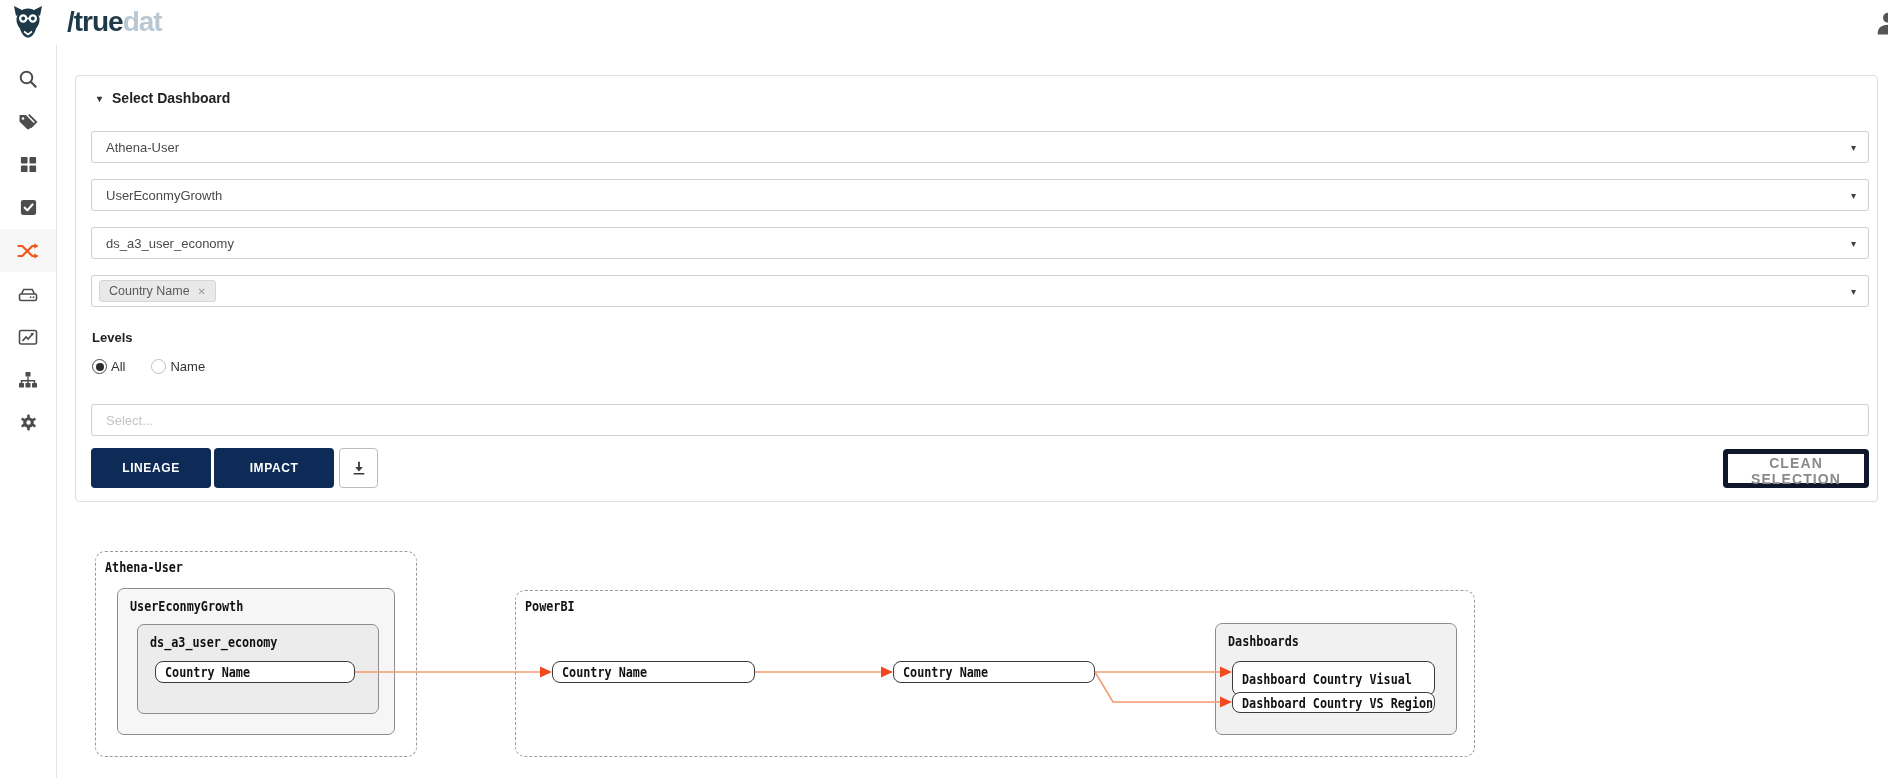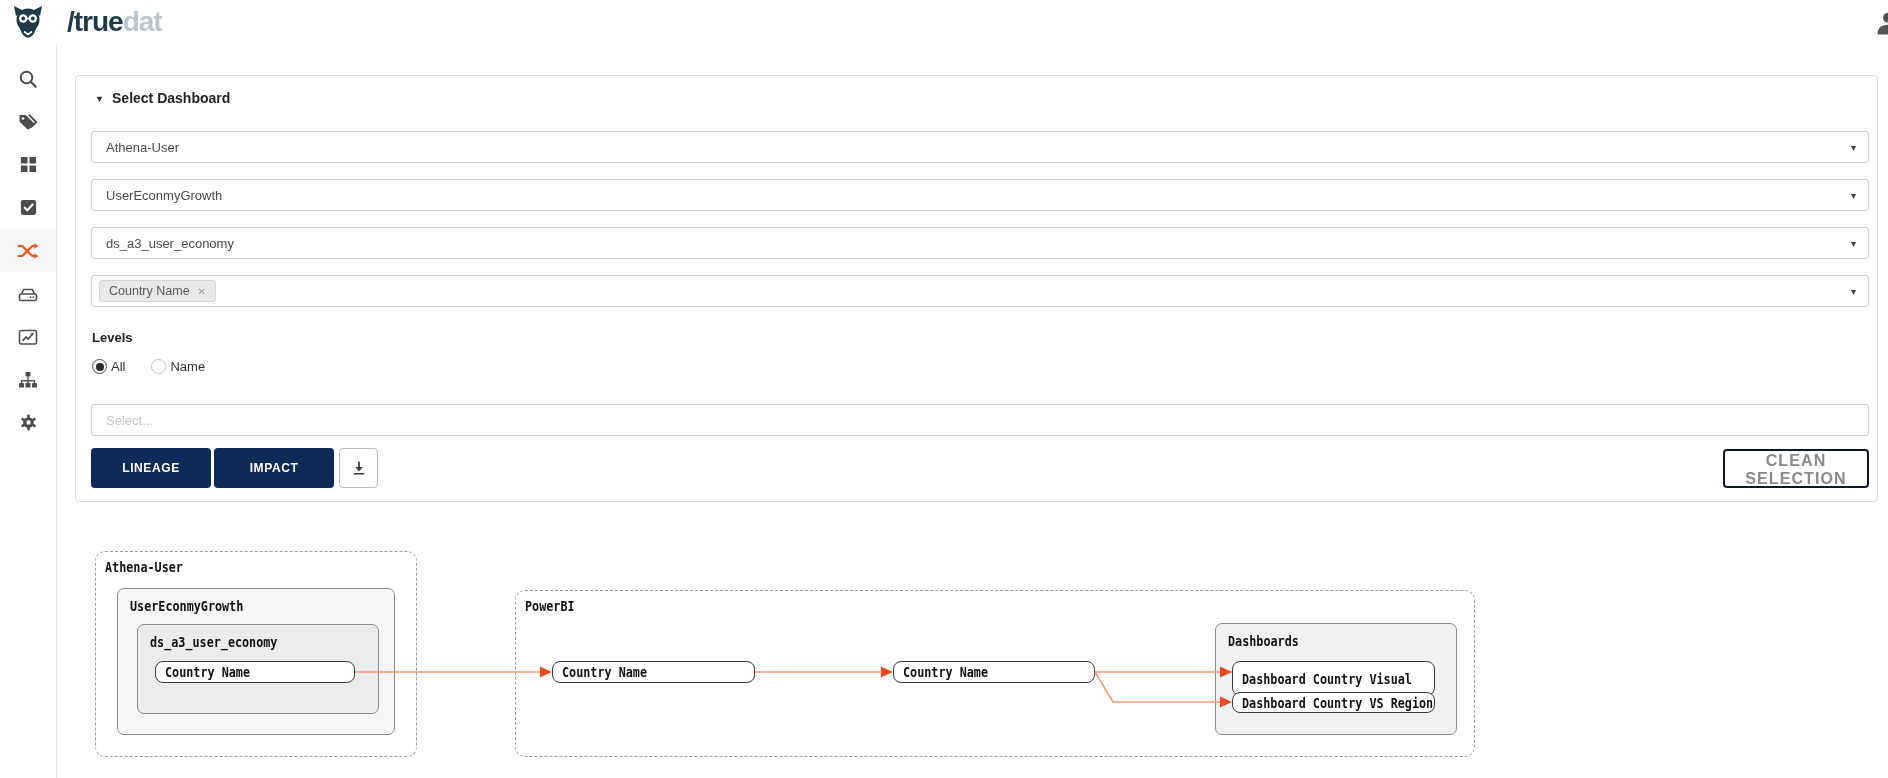--- a/index.html
+++ b/index.html
@@ -45,22 +45,22 @@
         border-radius:3px;box-sizing:border-box;padding:0 14px;font-size:13px;color:#333;
         font-family:inherit;outline:none;}
   .depth-input::placeholder{color:#c4c4c4;}
   .btn{position:absolute;top:372px;height:40px;border-radius:4px;font-family:inherit;font-weight:bold;
         cursor:pointer;box-sizing:border-box;}
   .btn.primary{background:#0e2a56;color:#fff;border:none;font-size:12px;letter-spacing:.6px;}
   .impact{left:15px;width:120px;}
   .lineage{left:138px;width:120px;}
   .icon-btn{left:263px;width:39px;background:#fff;border:1px solid #bcbcbc;display:flex;
         align-items:center;justify-content:center;}
-  .btn.outline{left:1647px;top:373px;width:146px;height:39px;background:#fff;border:2px solid #0f172a;
-        color:#8a8a8a;font-size:16px;letter-spacing:1.1px;}
+  .btn.outline{left:1647px;top:373px;width:146px;height:39px;background:#fff;border:5px solid #0f172a;
+        color:#8a8a8a;font-size:14px;letter-spacing:1.1px;}
 
   
   .graph{position:absolute;inset:0;}
   .glabel{font-family:"DejaVu Sans Mono",monospace;font-weight:bold;font-size:14px;color:#111;
         display:inline-block;transform:scaleX(.84);transform-origin:0 50%;white-space:nowrap;}
   .cluster{position:absolute;border:1px dashed #9a9a9a;border-radius:10px;}
   .cluster-label{position:absolute;left:9px;top:6px;}
   .gbox{position:absolute;border:1.4px solid #8c8c8c;border-radius:7px;background:#f6f6f6;}
   .gbox.inner{background:#ececec;}
   .gbox.dash{background:#f1f1f1;}

